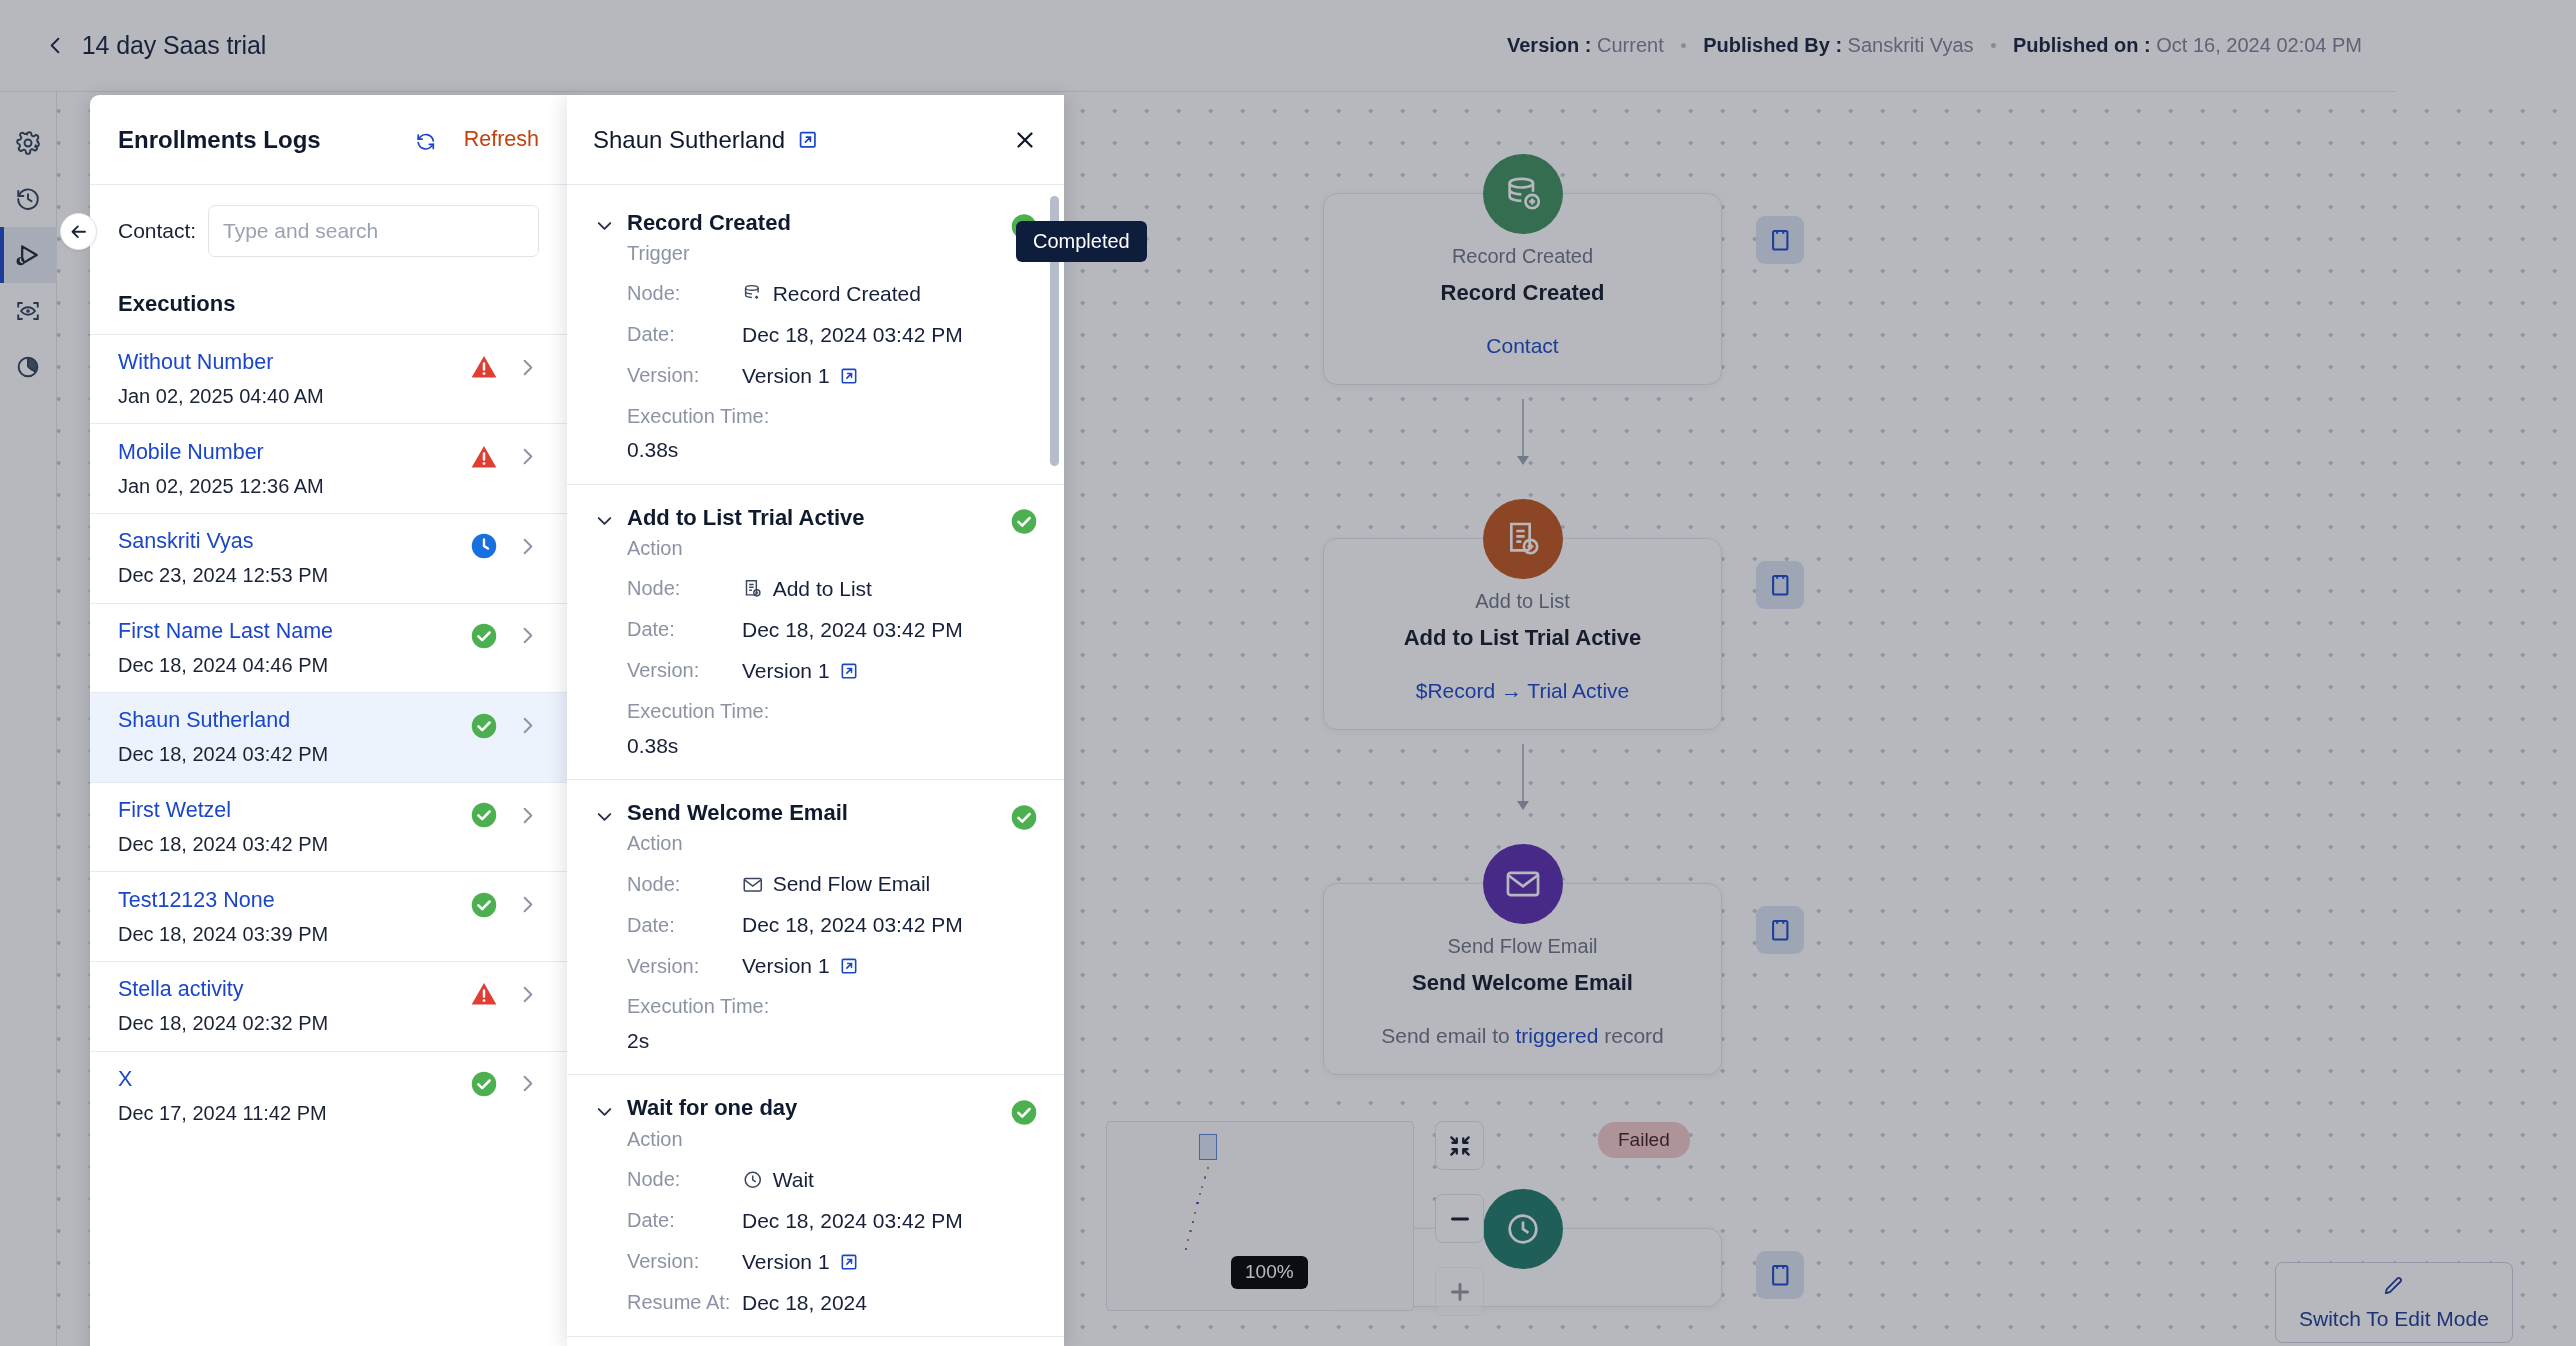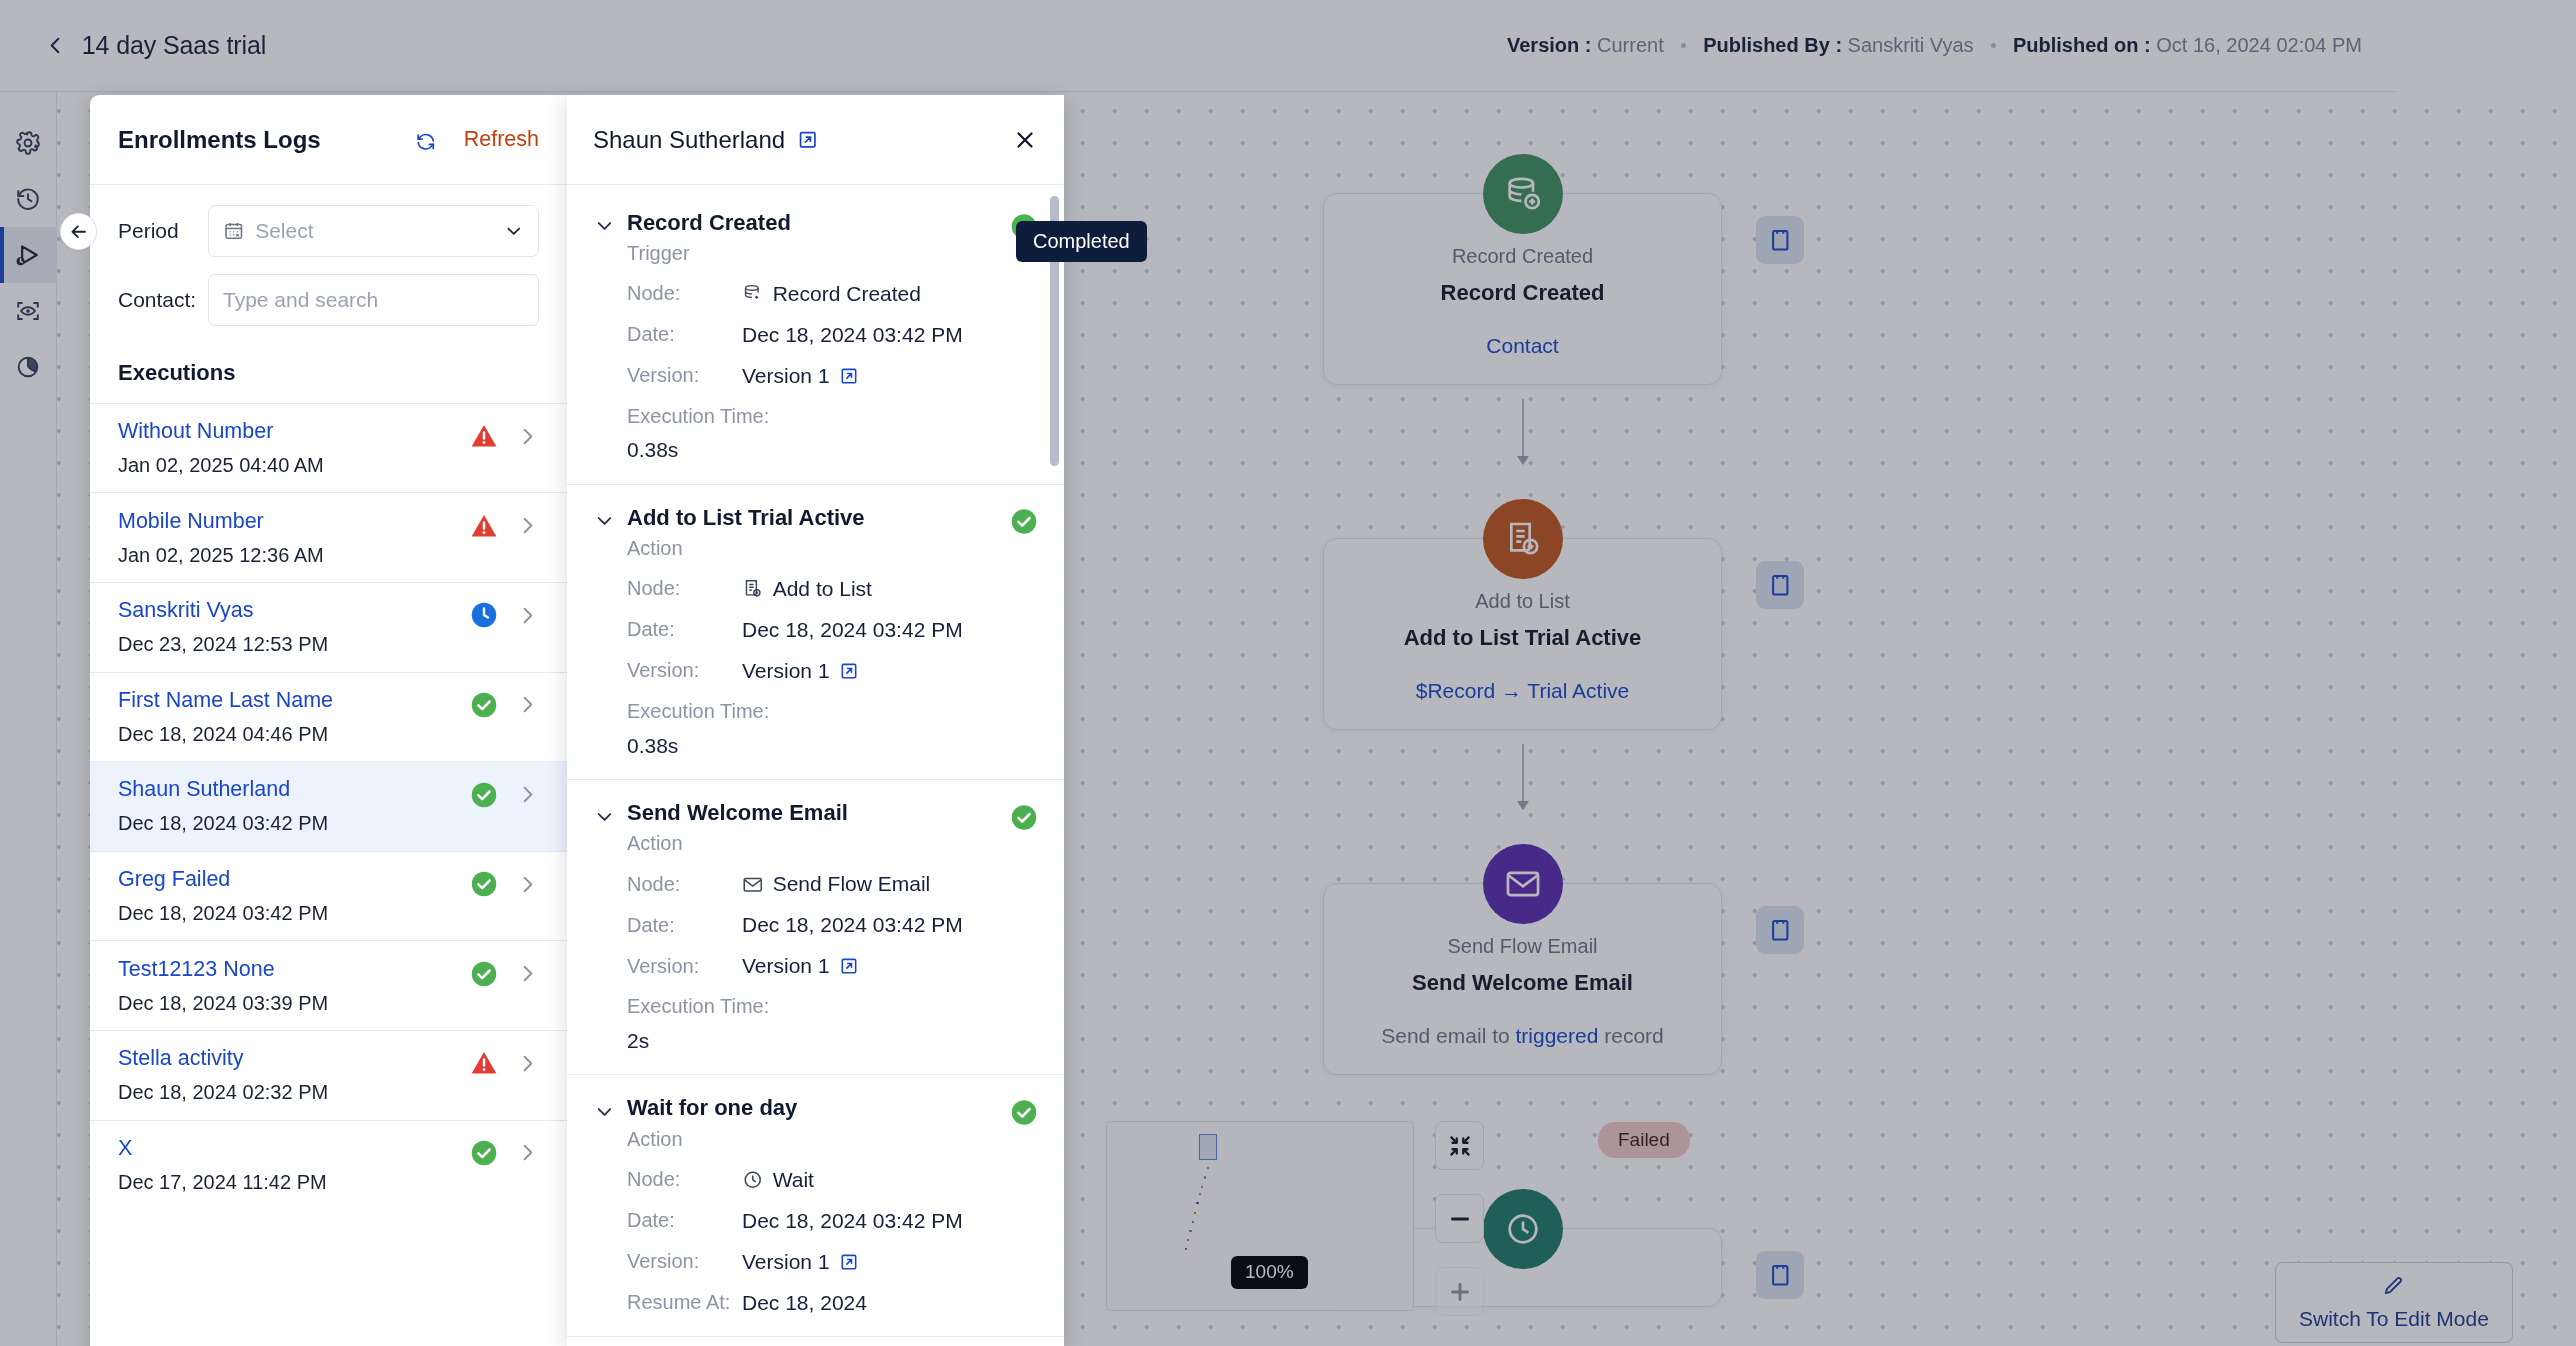--- a/index.html
+++ b/index.html
@@ -463,39 +463,20 @@
             <path d="M3.6 13a8.5 8.5 0 0 0 14.6 4.3L20.4 15"></path>
             <path d="M3.6 4.6V9h4.4M20.4 19.4V15h-4.4"></path>
           </svg>
         </span>
         <span>Refresh</span>
       </div>
     </div>
 
     <div class="filters">
       <div class="f-row">
-        <div class="f-label">Period</div>
-        <div class="f-ctrl">
-          <span>
-            <svg width="21.5" height="21.5" viewBox="0 0 24 24" fill="none" stroke="#6c7486" stroke-width="1.7">
-              <rect x="3.4" y="5" width="17.2" height="15.4" rx="1.8"></rect>
-              <path d="M3.4 9.4h17.2M8 3.4v3.2M16 3.4v3.2"></path>
-              <path d="M7.5 13h1M11.5 13h1M15.5 13h1M7.5 16.6h1M11.5 16.6h1"></path>
-              <path d="M15 15.8l2.4 2.4M17.4 15.8L15 18.2" stroke-width="1.4"></path>
-            </svg>
-          </span>
-          <span class="f-ph">Select</span>
-          <span class="f-caret">
-            <svg width="21.5" height="21.5" viewBox="0 0 24 24" fill="none" stroke="#1b2436" stroke-width="2" stroke-linecap="round" stroke-linejoin="round">
-                <path d="M6 9.5l6 6 6-6"></path>
-              </svg>
-          </span>
-        </div>
-      </div>
-      <div class="f-row">
         <div class="f-label">Contact:</div>
         <div class="f-ctrl">
           <span class="f-ph">Type and search</span>
         </div>
       </div>
     </div>
 
     <div class="exec-head">Executions</div>
 
     <div class="exec-list">
@@ -592,21 +573,21 @@
             </span>
        <span class="chev">
               <svg width="23" height="23" viewBox="0 0 24 24" fill="none" stroke="#8b93a4" stroke-width="2" stroke-linecap="round" stroke-linejoin="round">
                 <path d="M9 5l7 7-7 7"></path>
               </svg>
             </span>
      </div>
         </div>
         <div class="exec-row">
           <div class="exec-main">
-       <div class="exec-name">Greg Failed</div>
+       <div class="exec-name">First Wetzel</div>
        <div class="exec-date">Dec 18, 2024 03:42 PM</div>
      </div>
      <div class="exec-right">
        <span class="st">
       <svg width="28" height="28" viewBox="0 0 24 24">
         <circle cx="12" cy="12" r="10.5" fill="#4caf50"></circle>
         <path d="M7.2 12.3l3.3 3.3 6.3-6.6" fill="none" stroke="#fff" stroke-width="2.2" stroke-linecap="round" stroke-linejoin="round"></path>
       </svg>
             </span>
        <span class="chev">

